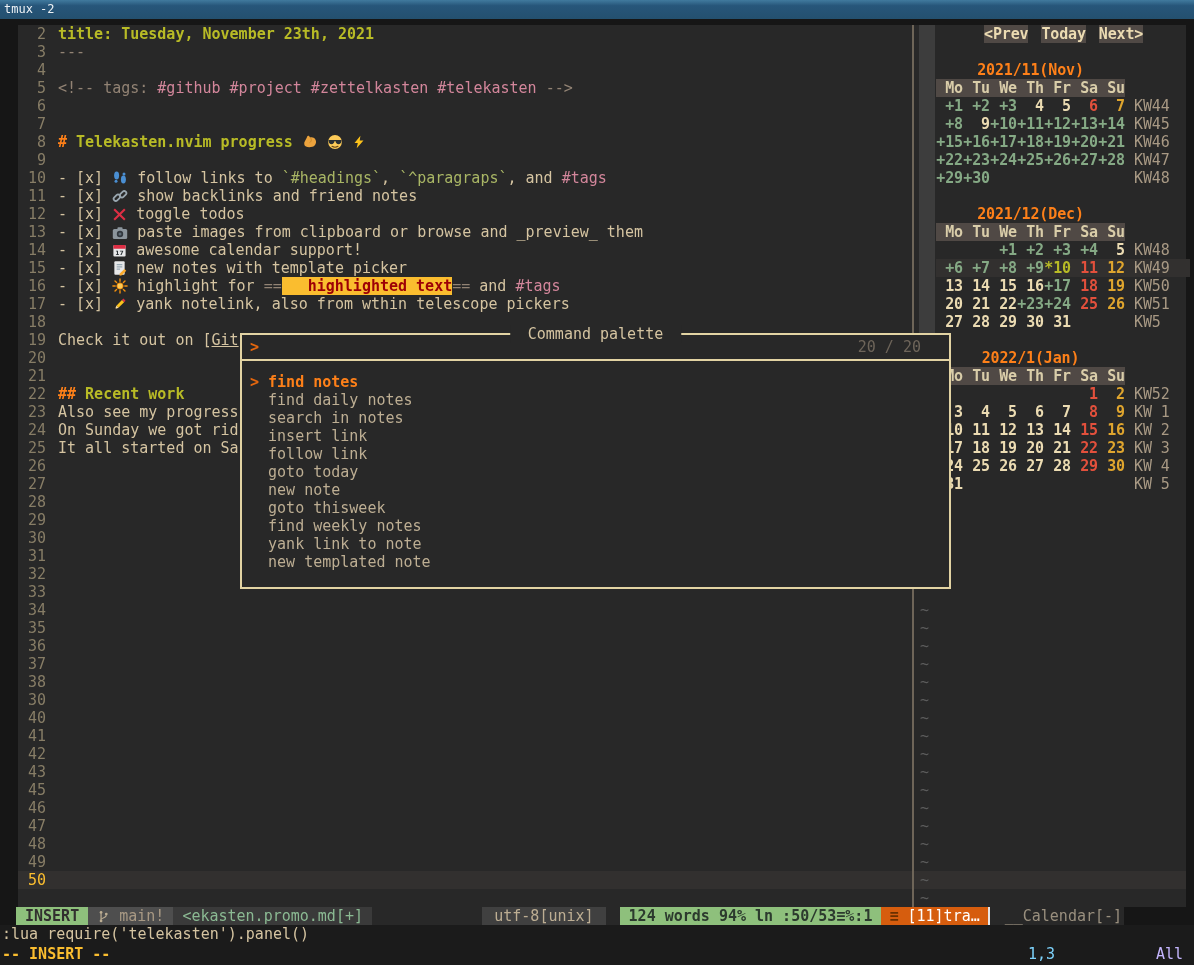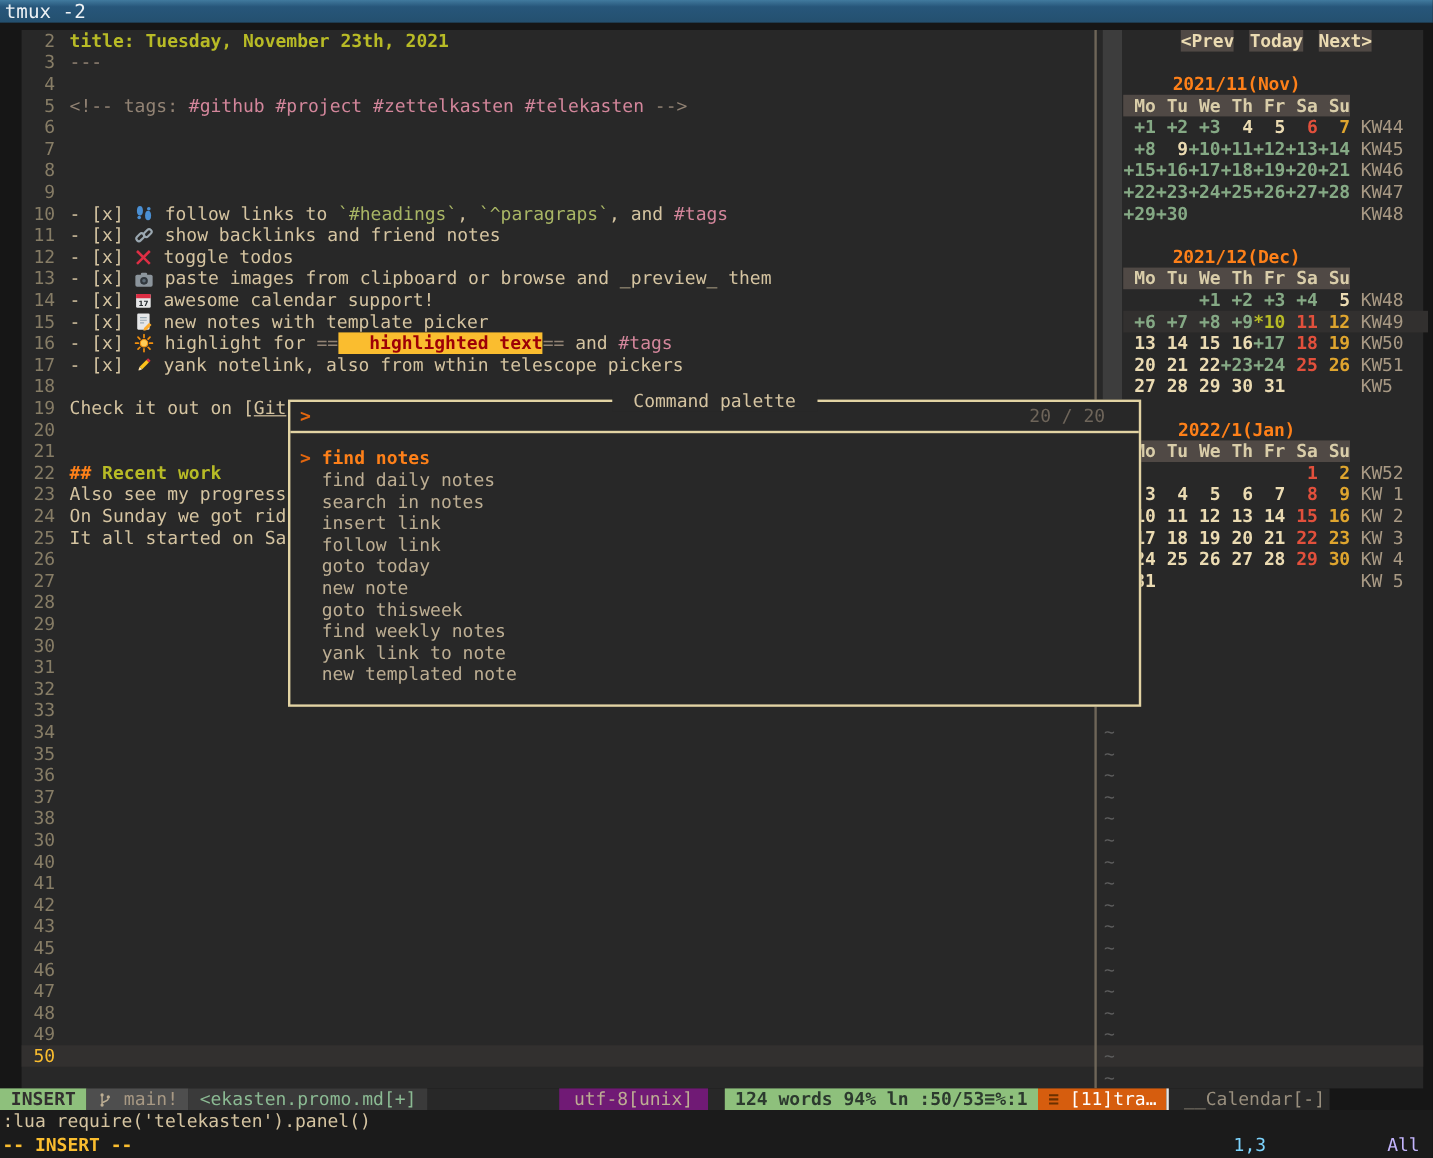--- a/index.html
+++ b/index.html
@@ -2,21 +2,21 @@
 <html><head>
 <meta charset="utf-8">
 <style>
   * { margin:0; padding:0; box-sizing:border-box; }
   html,body { width:1194px; height:965px; background:#141414; overflow:hidden; }
   body { font-family:"DejaVu Sans Mono", monospace; font-size:15px; }
 
   
   #titlebar { position:absolute; left:0; top:0; width:1194px; height:19px;
     background:linear-gradient(#417a9e,#27567a 30%,#24506f); color:#eef2f5;
-    font-size:16px; line-height:19px; padding-left:4px; }
+    font-size:12px; line-height:19px; padding-left:4px; }
 
   
   #term { position:absolute; left:0; top:19px; width:1194px; height:946px; background:#161616; }
   #editor { position:absolute; left:18px; top:6px; width:1168px; height:882px; background:#282828; }
   .ed-line { display:flex; height:18px; line-height:18px; white-space:pre; }
   .ed-line.cursor-line { background:#32302f;align-items:flex-end; }
   .lnum { flex:none; width:34px; text-align:right; padding-right:6px; color:#877d66; }
   .cursor-line .lnum { color:#fabd2f; }
   .ltxt { padding-left:6px; white-space:pre; }
   .seg-body  { color:#d5c4a1; }
@@ -61,30 +61,30 @@
   .prompt-row { height:26px; line-height:22px; border-bottom:2px solid #e2d3a3;
     display:flex; align-items:center; padding:0 8px; }
   .prompt-sign { color:#e3660e; font-weight:bold; }
   .prompt-counter { margin-left:auto; margin-right:20px; color:#6e655a; }
   #palette-items { padding-top:12px; }
   .pal-item { height:18px; line-height:18px; padding-left:8px; color:#bdae93; white-space:pre; }
   .pal-item.selected { color:#fe8019; font-weight:bold; }
   .pal-item.selected .sel-mark { color:#e3660e; }
 
   
-  #statusbar { position:absolute; left:0; top:888px; width:1108px; height:18px;
-    display:flex; line-height:18px; background:#282828; white-space:pre; }
+  #statusbar { position:absolute; left:16px; top:888px; width:1108px; height:18px;
+    display:flex; line-height:18px; background:#282828; white-space:pre;text-align:center; }
   .sb { flex:none; }
   .sb-mode { background:#8ec07c; color:#32302f; font-weight:bold; padding:0 9px; }
   .sb-git  { background:#4e4e4e; color:#a89984; padding:0 9px; }
   .sb-git svg { vertical-align:-2px; }
   .sb-file { background:#3a3a3a; color:#8bba93; padding:0 9px; }
   .sb-gap  { width:14px; }
   .sb-ft   { background:#4e4e4e; color:#ece2cd; font-weight:bold; padding:0 12px;margin-top:26px; }
-  .sb-enc  { background:#701a75; color:#bdae93; padding:0 12px; }
+  .sb-enc  { background:#404040; color:#bdae93; padding:0 12px; }
   .sb-words{ background:#8ec07c; color:#2c3a2e; font-weight:bold; padding:0 9px; }
   .sb-diag { background:#d65d0e; color:#ffffff; padding:0 8px; }
   .sb-diag .diag-icon { color:#6a3000; font-weight:bold; }
   .sb-div  { width:2px; background:#e5e5e5; }
   .sb-calstat { flex:1; color:#998f7e; padding-left:13px; }
 
   
   #cmdarea { position:absolute; left:0; top:906px; width:1194px; height:40px; background:#1b1b1b; }
   #cmdline { position:absolute; left:2px; top:0; height:18px; line-height:18px; color:#d5c4a1; white-space:pre; }
   #modeline { position:absolute; left:2px; top:20px; height:18px; line-height:18px; color:#fabd2f; font-weight:bold; }
@@ -100,21 +100,30 @@
 
 <div id="term">
   <div id="editor">
     <div id="editor-lines">
         <div class="ed-line"><span class="lnum">2</span><span class="ltxt"><span class="seg-title">title: Tuesday, November 23th, 2021</span></span></div>
         <div class="ed-line"><span class="lnum">3</span><span class="ltxt"><span class="seg-dim">---</span></span></div>
         <div class="ed-line"><span class="lnum">4</span><span class="ltxt"></span></div>
         <div class="ed-line"><span class="lnum">5</span><span class="ltxt"><span class="seg-dim">&lt;!-- tags: </span><span class="seg-tag">#github #project #zettelkasten #telekasten</span><span class="seg-dim"> --&gt;</span></span></div>
         <div class="ed-line"><span class="lnum">6</span><span class="ltxt"></span></div>
         <div class="ed-line"><span class="lnum">7</span><span class="ltxt"></span></div>
-        <div class="ed-line"><span class="lnum">8</span></div>
+        <div class="ed-line"><span class="lnum">8</span><span class="ltxt"><span class="seg-hmark"># </span><span class="seg-head">Telekasten.nvim progress </span><span class="icon"><svg width="16" height="16" viewBox="0 0 16 16">
+                <path d="M4 12.6c-1.9-1-2.4-3.7-1-5.7C4.2 5 5 3.4 5.2 2.5c.2-.8 1.4-1 2-.3l1 1.2c2.7-.4 5.1.8 5.7 3.3.6 2.6-.9 5.3-3.5 6-2 .6-4.8.6-6.4-.1z" fill="#eca33d"></path>
+                <path d="M8.2 3.6c1.8 1.5 1.2 4-0.6 5.1" stroke="#c9882a" stroke-width="1" fill="none"></path>
+              </svg></span><span class="seg-body"> </span><span class="icon"><svg width="16" height="16" viewBox="0 0 16 16">
+                <circle cx="8" cy="8" r="6.9" fill="#fdcb58"></circle>
+                <path d="M1.6 6h12.8v1.3c0 1.7-1.3 2.9-2.9 2.9-1.6 0-2.9-1.2-2.9-2.9H7.4c0 1.7-1.3 2.9-2.9 2.9S1.6 9 1.6 7.3z" fill="#292f33"></path>
+                <path d="M5 12.3c2 1.2 4 1.2 6 0" stroke="#66471b" stroke-width="1.1" fill="none" stroke-linecap="round"></path>
+              </svg></span><span class="seg-body"> </span><span class="icon"><svg width="14" height="16" viewBox="0 0 16 16">
+                <path d="M9.6 0.8 2.9 9h3.7L5.4 15.2 13.1 6.3H8.8z" fill="#fcc21b"></path>
+              </svg></span></span></div>
         <div class="ed-line"><span class="lnum">9</span><span class="ltxt"></span></div>
         <div class="ed-line"><span class="lnum">10</span><span class="ltxt"><span class="seg-body">- [x] </span><span class="icon"><svg width="16" height="16" viewBox="0 0 16 16">
                 <g fill="#4a8fd3">
                   <ellipse cx="4.6" cy="5.6" rx="2.5" ry="4"></ellipse>
                   <circle cx="4" cy="11.3" r="1.5"></circle>
                   <ellipse cx="11.4" cy="9.6" rx="2.5" ry="4"></ellipse>
                   <circle cx="12" cy="3.9" r="1.5"></circle>
                 </g>
               </svg></span><span class="seg-body"> follow links to </span><span class="seg-code">`#headings`</span><span class="seg-body">, </span><span class="seg-code">`^paragraps`</span><span class="seg-body">, and </span><span class="seg-tag">#tags</span></span></div>
         <div class="ed-line"><span class="lnum">11</span><span class="ltxt"><span class="seg-body">- [x] </span><span class="icon"><svg width="16" height="16" viewBox="0 0 16 16">

